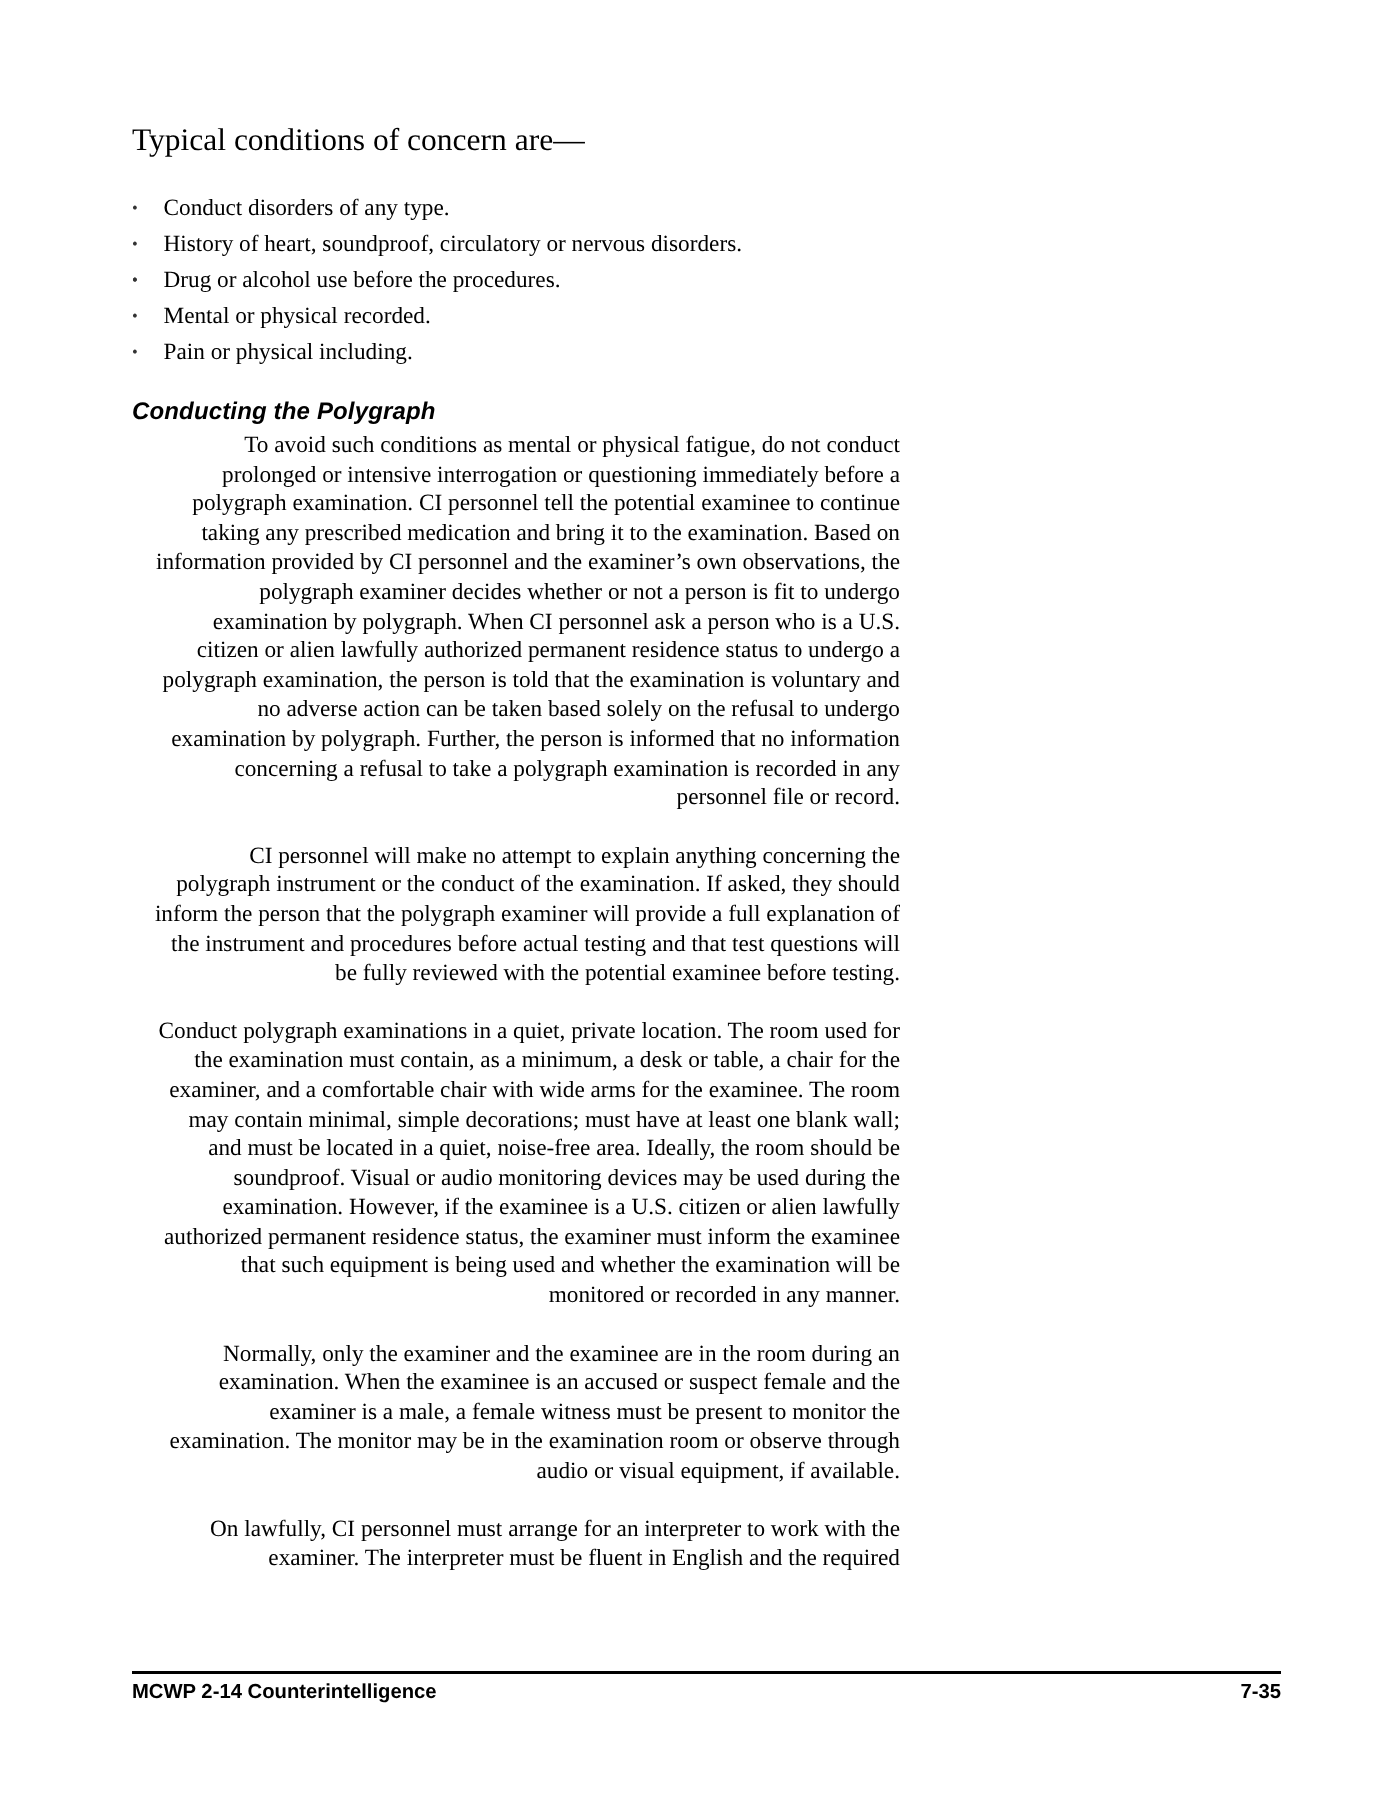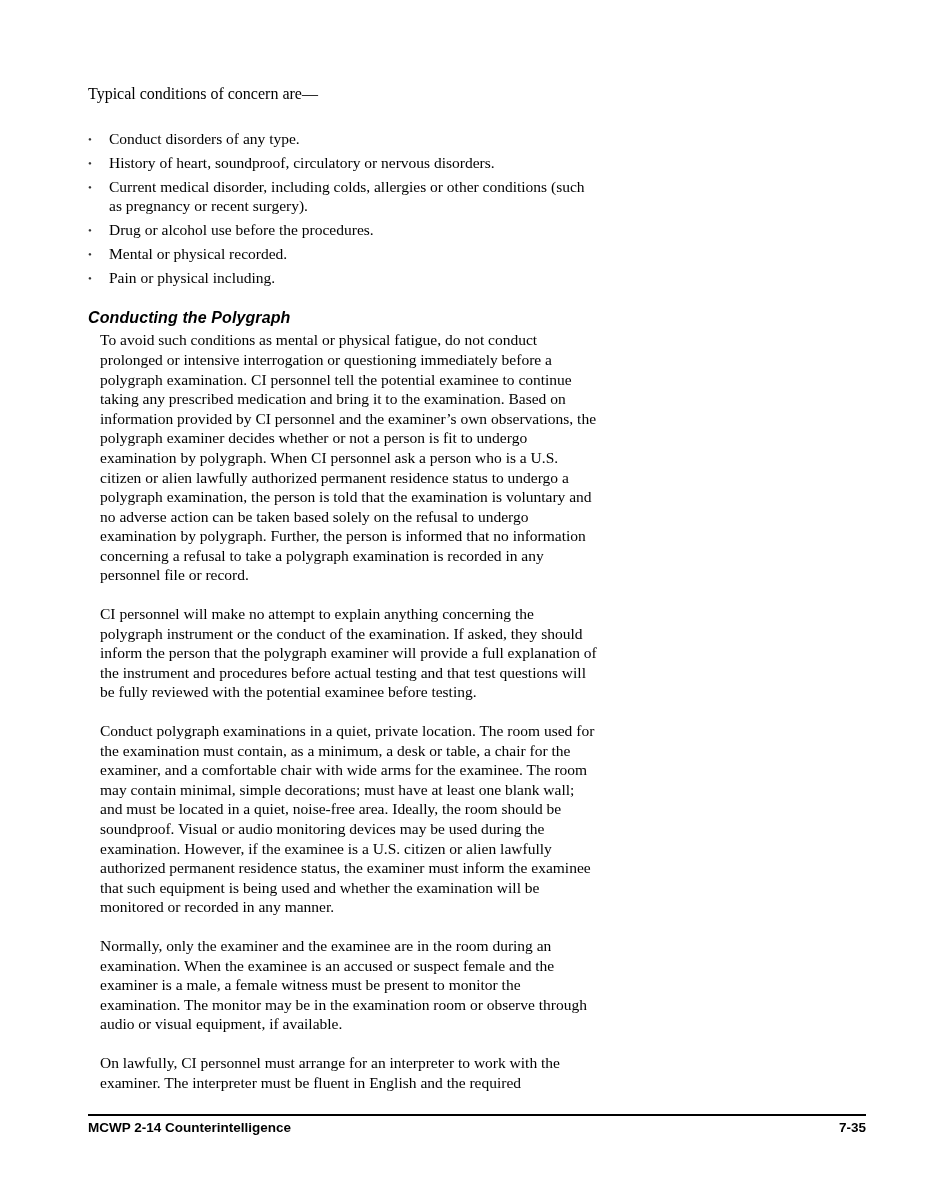--- a/index.html
+++ b/index.html
@@ -22,21 +22,21 @@
     height: 1198px;
     background: #ffffff;
   }
   .content {
     position: absolute;
     left: 88px;
     top: 84px;
     width: 512px;
   }
   .intro {
-    font-size: 16px;
+    font-size: 21px;
     line-height: 19px;
     margin: 0 0 0 0;
   }
   .bullet-list {
     margin: 26px 0 0 0;
     padding: 0;
     list-style: none;
   }
   .bullet-item {
     position: relative;
@@ -58,29 +58,29 @@
     font-weight: bold;
     font-size: 16px;
     margin: 22px 0 3px 0;
     letter-spacing: 0.1px;
     font-style: italic;
   }
   .para {
     font-size: 15.5px;
     line-height: 19.6px;
     margin: 0 0 19px 12px;
-    text-align: left;
+    text-align: right;
   }
   .para.first {
     margin-top: 0;
   }
   .footer {
     position: absolute;
     left: 88px;
-    right: 60px;
+    right: 72px;
     bottom: 60px;
     height: 24px;
   }
   .footer-rule {
     position: absolute;
     left: 0;
     right: 0;
     top: 0;
     height: 1.6px;
     background: #000000;
@@ -115,21 +115,20 @@
       <li class="bullet-item">
         <span class="marker">•</span>
         <span>Conduct disorders of any type.</span>
       </li>
       <li class="bullet-item">
         <span class="marker">•</span>
         <span>History of heart, soundproof, circulatory or nervous disorders.</span>
       </li>
       <li class="bullet-item">
         <span class="marker">•</span>
-        <span>Current medical disorder, including colds, allergies or other conditions (such as pregnancy or recent surgery).</span>
       </li>
       <li class="bullet-item">
         <span class="marker">•</span>
         <span>Drug or alcohol use before the procedures.</span>
       </li>
       <li class="bullet-item">
         <span class="marker">•</span>
         <span>Mental or physical recorded.</span>
       </li>
       <li class="bullet-item">

